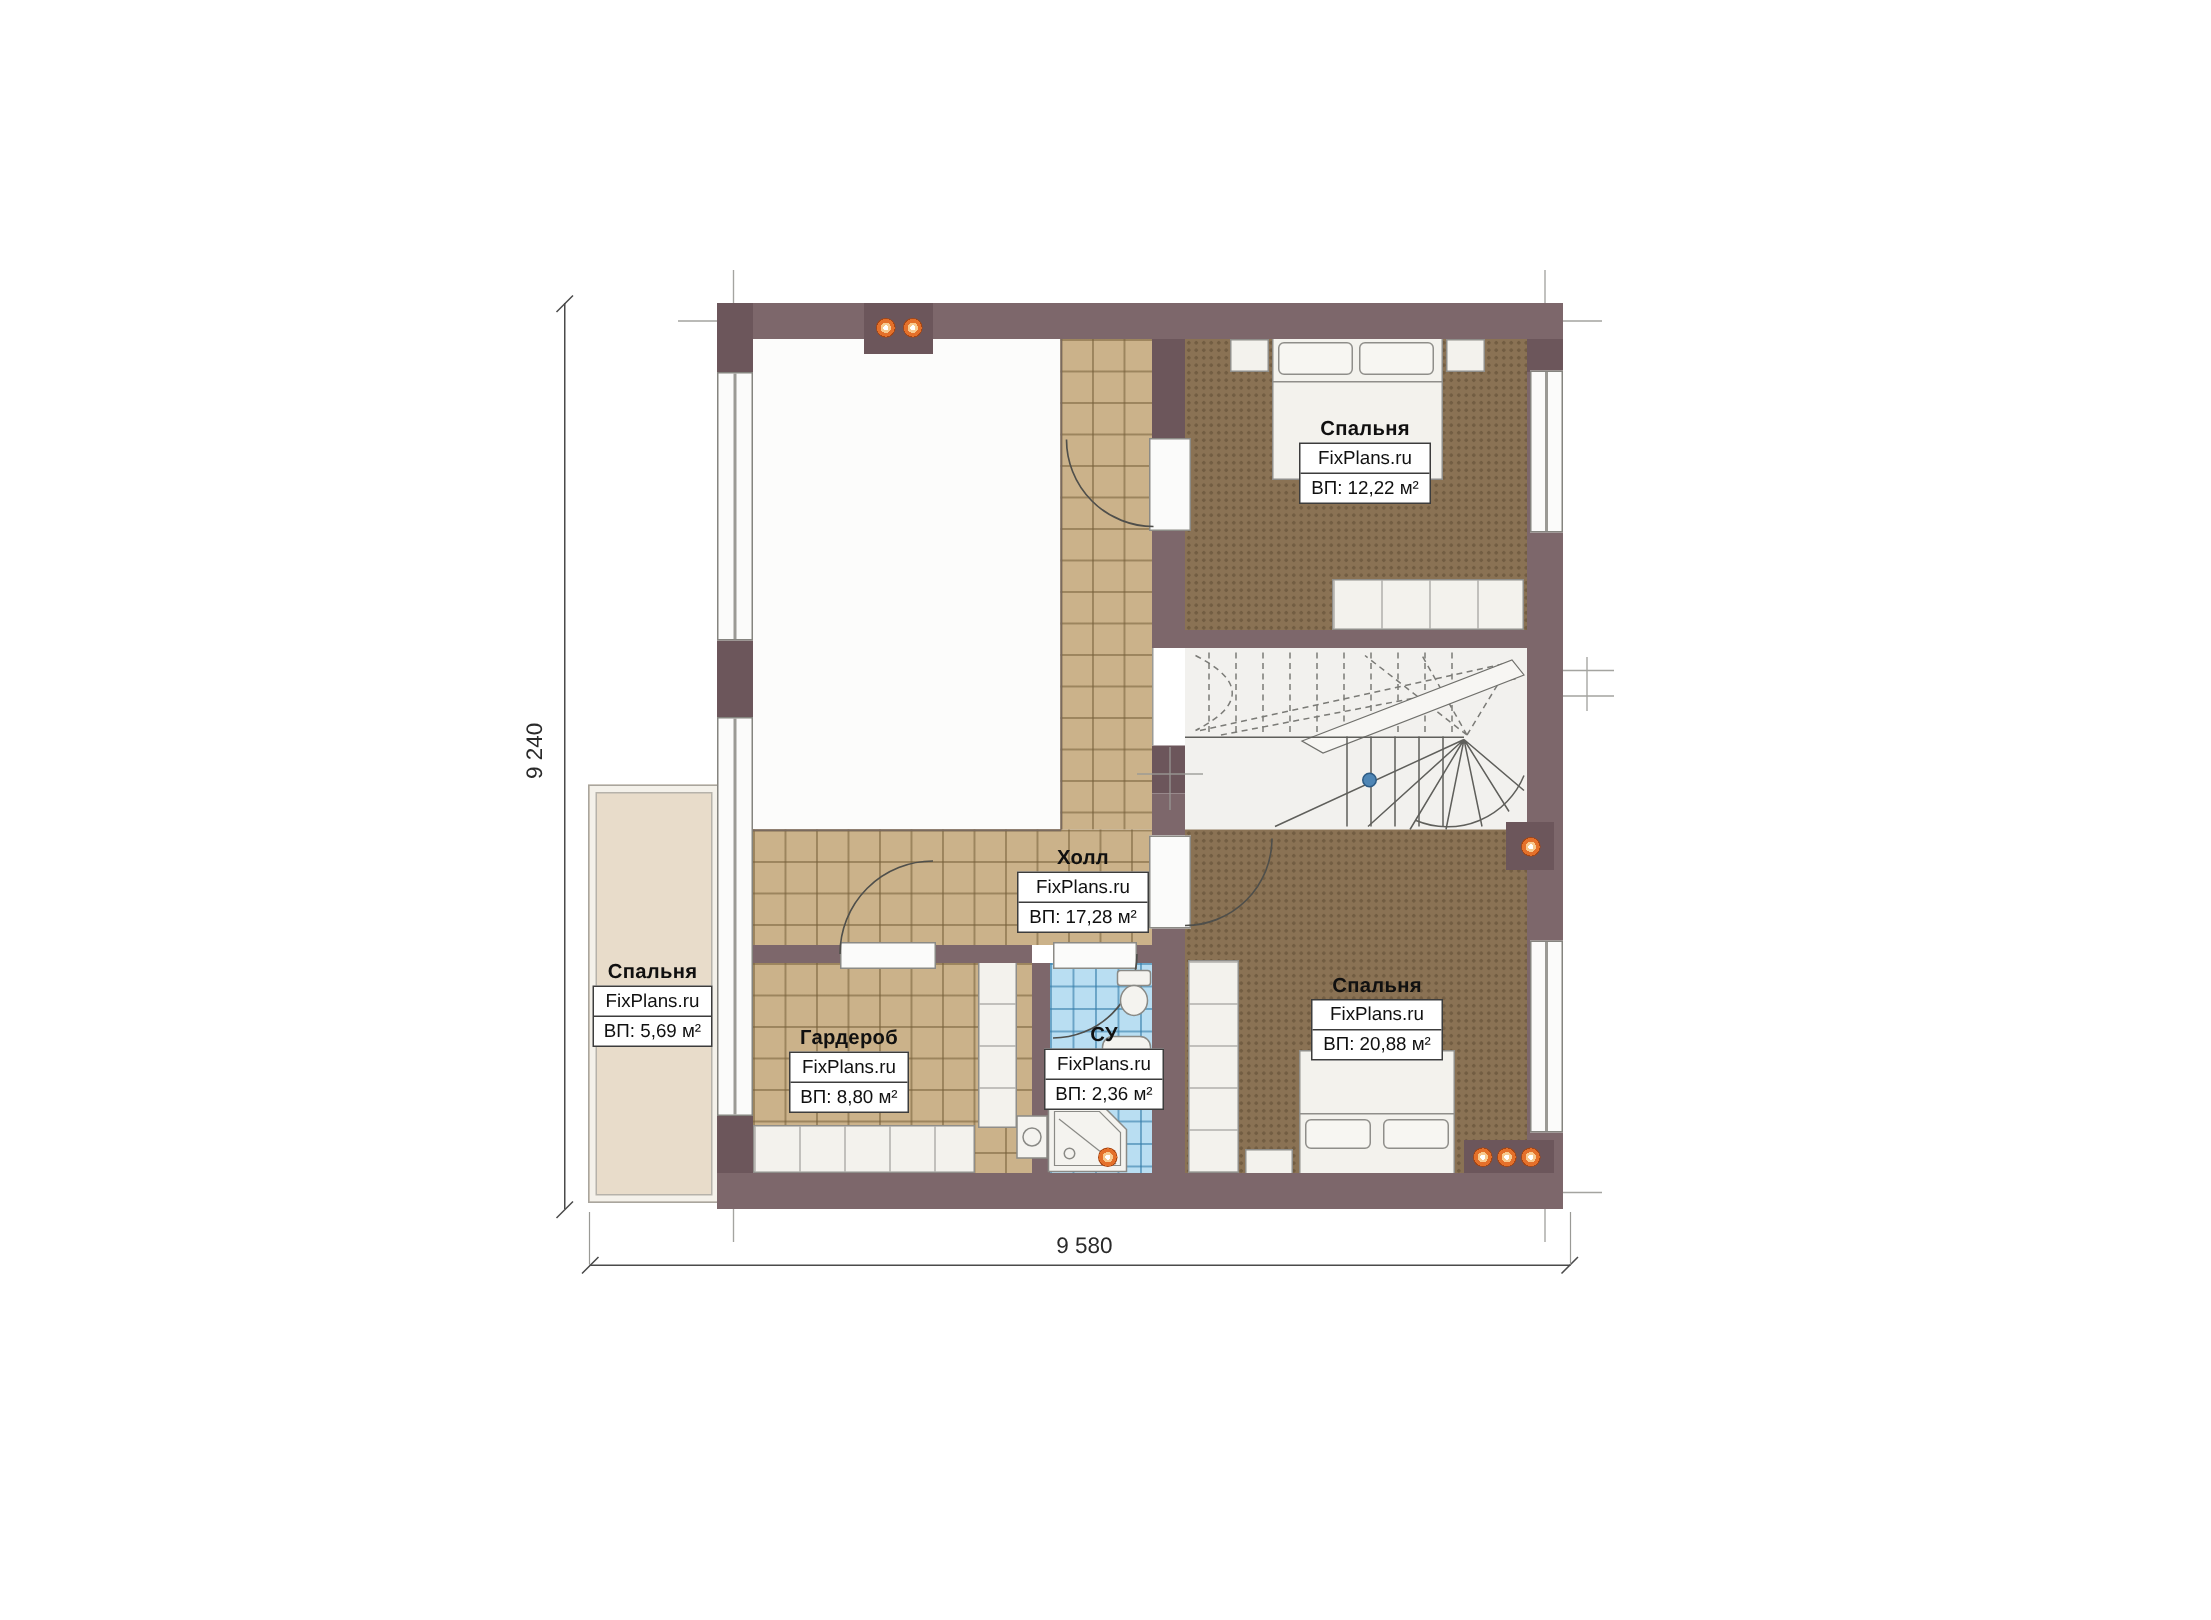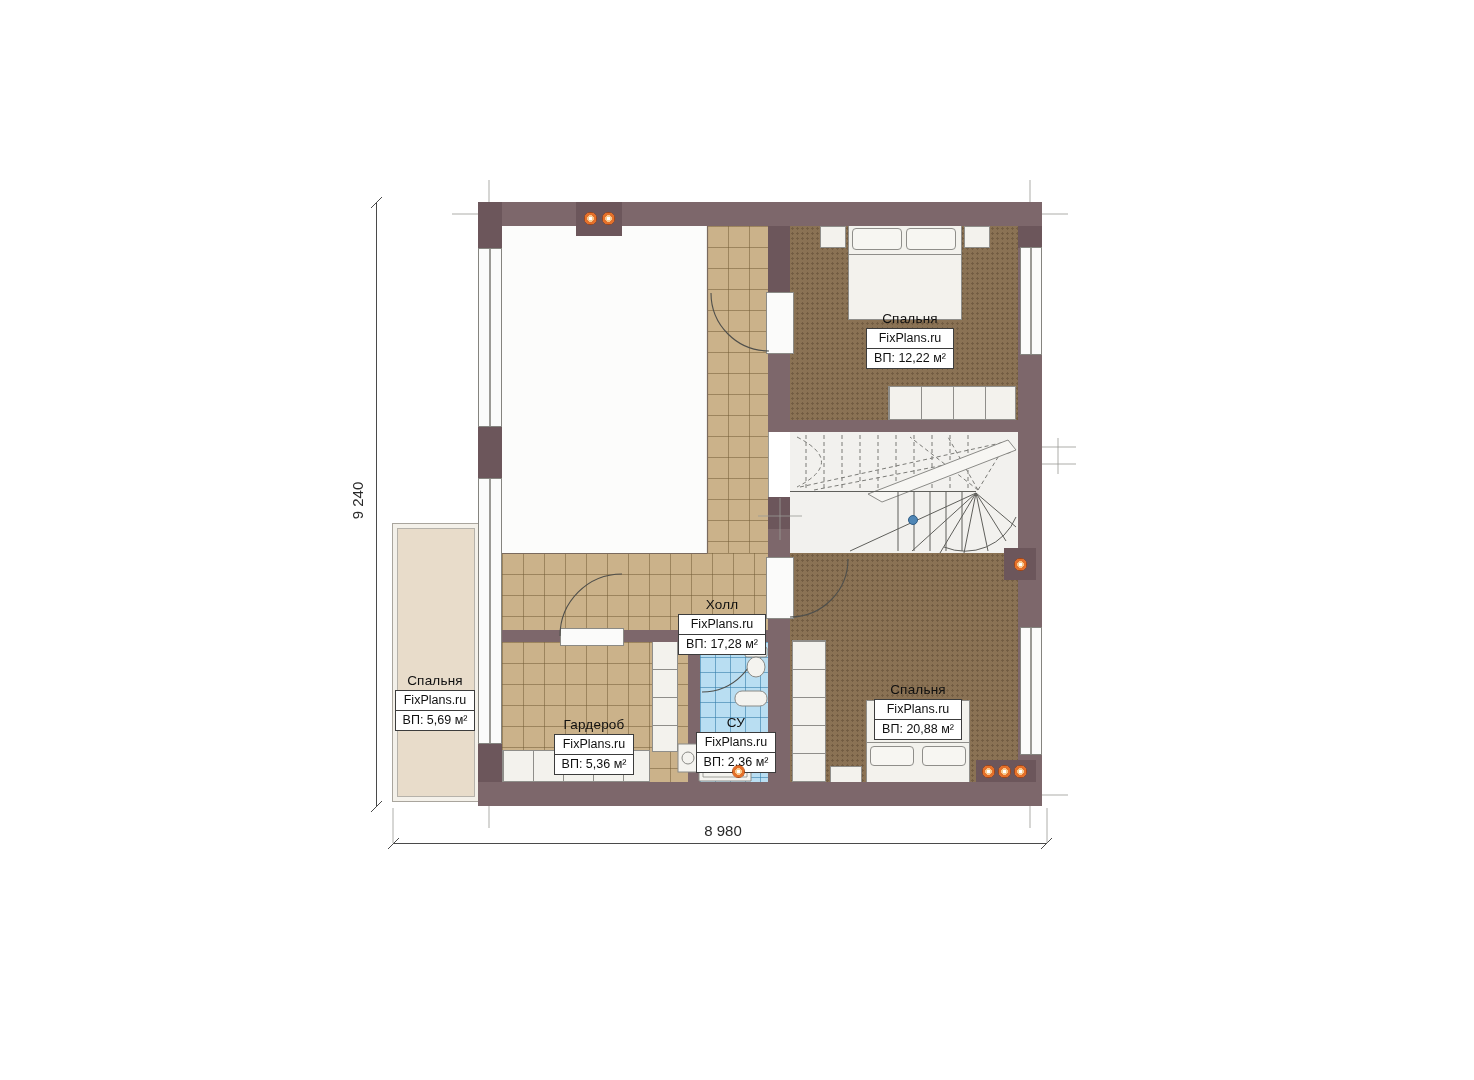--- a/index.html
+++ b/index.html
@@ -28,21 +28,21 @@
   .furn{position:absolute;background:#f3f2ed;border:1px solid #8f8e8a;box-sizing:border-box;}
   .pillow{position:absolute;background:#f7f6f2;border:1px solid #8f8e8a;border-radius:4px;box-sizing:border-box;}
   .bedline-t{position:absolute;border-top:1.2px solid #8f8e8a;}
   .bedline-b{position:absolute;border-bottom:1.2px solid #8f8e8a;}
   .divv{background-image:linear-gradient(to right,#8f8e8a 1px,transparent 1px);background-size:32px 100%;}
   .divv30{background-image:linear-gradient(to right,#8f8e8a 1px,transparent 1px);background-size:30px 100%;}
   .divh{background-image:linear-gradient(to bottom,#8f8e8a 1px,transparent 1px);background-size:100% 28px;}
   .light{position:absolute;width:13px;height:13px;border-radius:50%;
     background:radial-gradient(circle,#ffffff 0 18%,#f7c98e 18% 38%,#e4702a 38% 64%,#a8440f 64% 80%,rgba(168,68,15,0) 82%);}
   .room-label{position:absolute;text-align:center;color:#101010;z-index:30;}
-  .room-name{font-size:13.5px;font-weight:normal;letter-spacing:.2px;margin-top:33px;}
+  .room-name{font-size:13.5px;font-weight:bold;letter-spacing:.2px;}
   .room-box{display:inline-block;background:#ffffff;border:1px solid #3c3c3c;margin-top:2px;
             font-size:12.5px;line-height:17px;}
   .room-box .wm{padding:1px 7px;border-bottom:1px solid #3c3c3c;white-space:nowrap;}
   .room-box .area{padding:1px 7px;white-space:nowrap;}
   .dim-label{position:absolute;font-size:15px;color:#2a2a2a;text-align:center;z-index:25;}
   svg.overlay{position:absolute;left:0;top:0;z-index:20;pointer-events:none;}
 </style>
 </head>
 <body>
 
@@ -202,40 +202,40 @@
   </div>
 
   <div class="room-label" style="left:818px;top:649px;width:200px;">
     <div class="room-name">Спальня</div>
     <div class="room-box">
       <div class="wm">FixPlans.ru</div>
       <div class="area">ВП: 20,88 м²</div>
     </div>
   </div>
 
-  <div class="room-label" style="left:494px;top:684px;width:200px;">
+  <div class="room-label" style="left:466px;top:684px;width:200px;">
     <div class="room-name">Гардероб</div>
     <div class="room-box">
       <div class="wm">FixPlans.ru</div>
-      <div class="area">ВП: 5,36 м²</div>
+      <div class="area">ВП: 8,80 м²</div>
     </div>
   </div>
 
   <div class="room-label" style="left:652px;top:682px;width:168px;">
     <div class="room-name">СУ</div>
     <div class="room-box">
       <div class="wm">FixPlans.ru</div>
       <div class="area">ВП: 2,36 м²</div>
     </div>
   </div>
 
   <div class="room-label" style="left:345px;top:640px;width:180px;">
     <div class="room-name">Спальня</div>
     <div class="room-box">
       <div class="wm">FixPlans.ru</div>
       <div class="area">ВП: 5,69 м²</div>
     </div>
   </div>
 
   <div class="dim-label" style="left:320px;top:492px;width:74px;transform:rotate(-90deg);">9 240</div>
-  <div class="dim-label" style="left:678px;top:822px;width:90px;">8 980</div>
+  <div class="dim-label" style="left:678px;top:822px;width:90px;">9 580</div>
 
 </div>
 
 </body></html>

